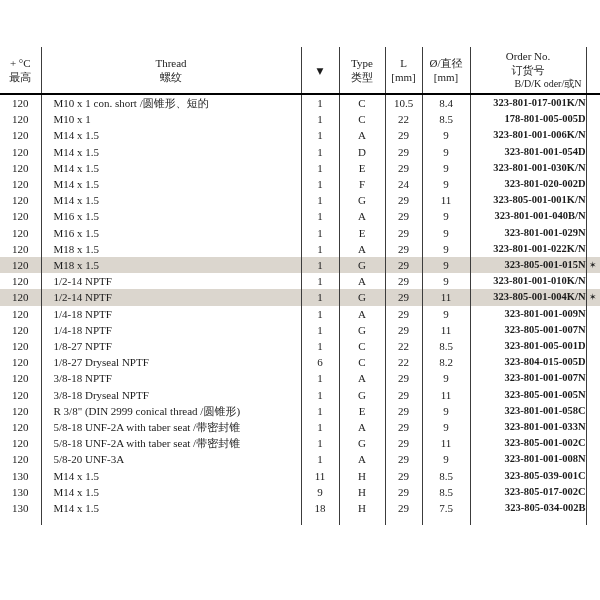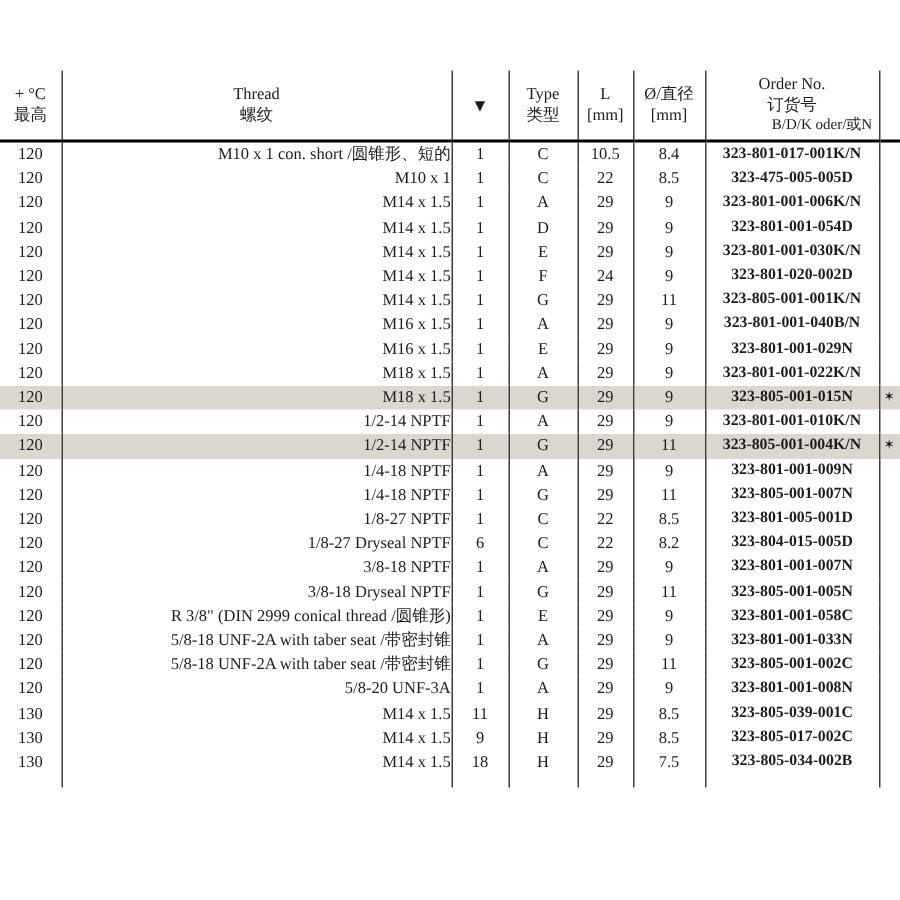--- a/index.html
+++ b/index.html
@@ -47,23 +47,23 @@
     line-height: 14px;
   }
   thead .h-line3 { font-size: 10px; padding-left: 40px; }
   .tri { font-family: "DejaVu Sans", sans-serif; font-size: 9px; }
 
   tbody td {
     height: 16.2px;
     line-height: 16.2px;
     text-align: center;
   }
-  td.c-thread { text-align: right; padding-left: 12px; }
+  td.c-thread { text-align: left; padding-left: 12px; }
   td.c-order  {
-    text-align: center; padding-left: 0;
+    text-align: right; padding-left: 0;
     font-weight: bold; font-size: 10.5px;
   }
   td.c-star { font-family: "DejaVu Sans", sans-serif; font-size: 9px; text-align: center; padding-right: 1px; }
 
   tr.highlight td { background: #dbd6ce; }
 
   tfoot td { height: 9px; }
 </style>
 </head>
 <body>
@@ -124,21 +124,21 @@
       <td class="c-order">323-801-017-001K/N</td>
       <td class="c-star"></td>
     </tr>
         <tr>
       <td class="c-temp">120</td>
       <td class="c-thread">M10 x 1</td>
       <td class="c-qty">1</td>
       <td class="c-type">C</td>
       <td class="c-l">22</td>
       <td class="c-d">8.5</td>
-      <td class="c-order">323-475-005-005D</td>
+      <td class="c-order">178-801-005-005D</td>
       <td class="c-star"></td>
     </tr>
         <tr>
       <td class="c-temp">120</td>
       <td class="c-thread">M14 x 1.5</td>
       <td class="c-qty">1</td>
       <td class="c-type">A</td>
       <td class="c-l">29</td>
       <td class="c-d">9</td>
       <td class="c-order">323-801-001-006K/N</td>

